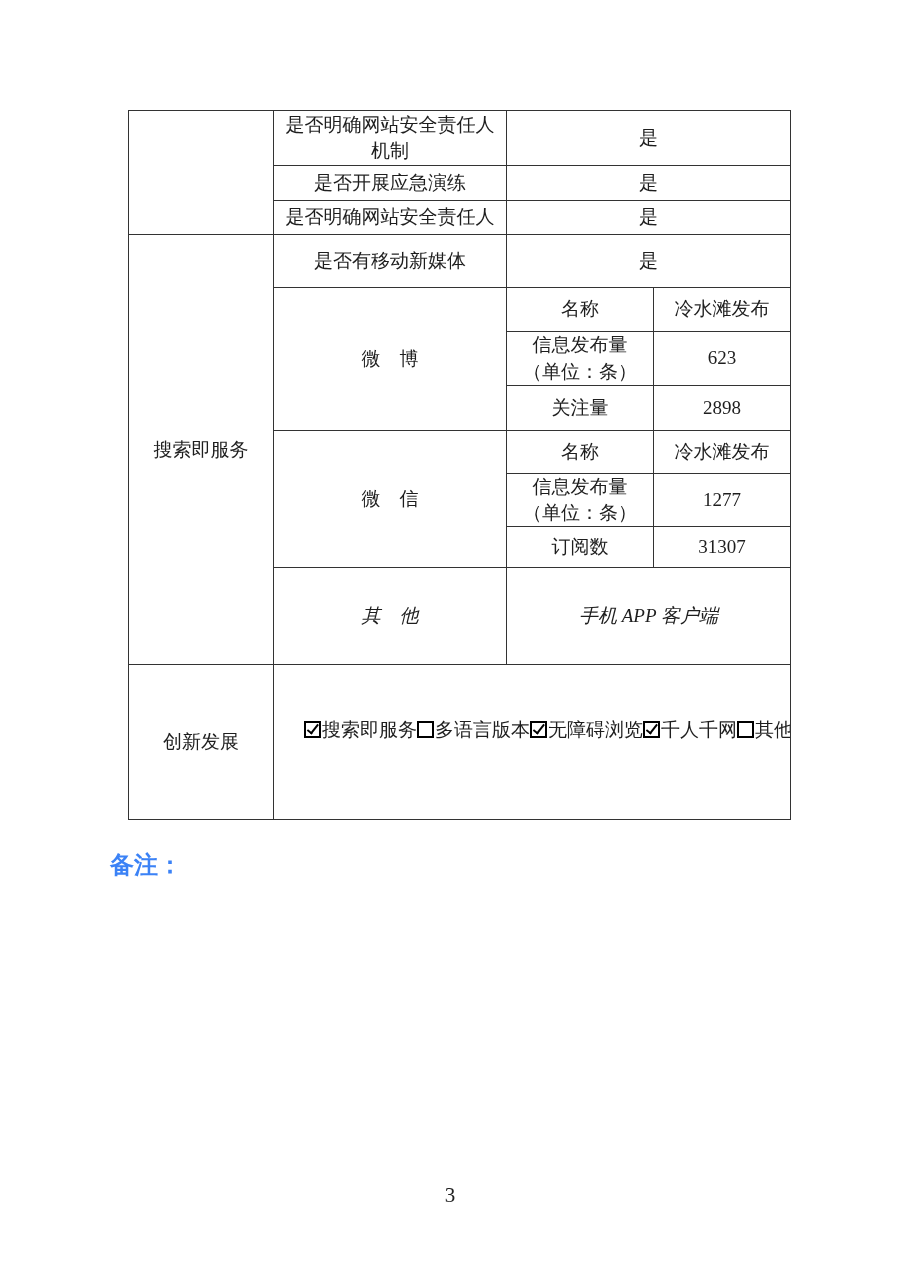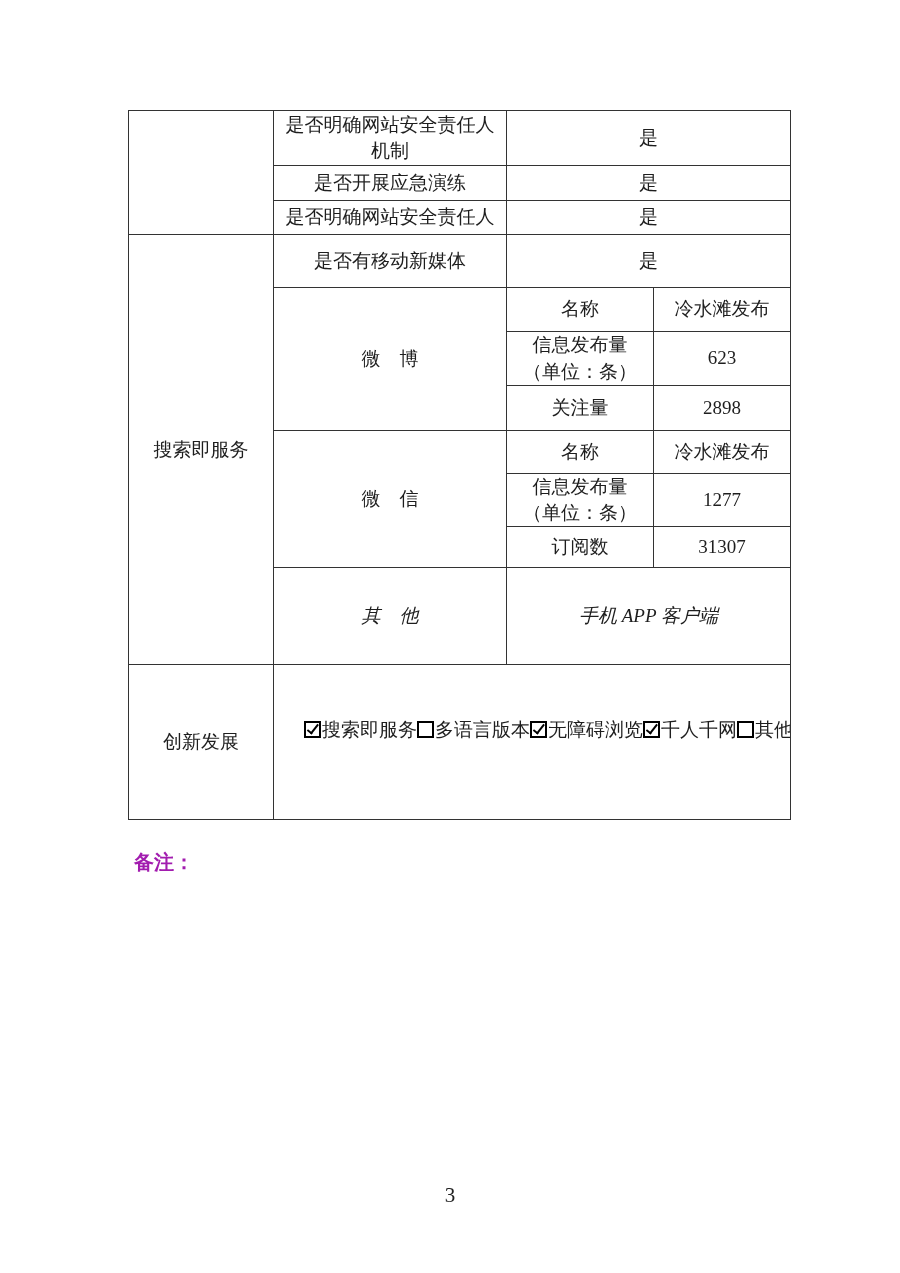--- a/index.html
+++ b/index.html
@@ -77,26 +77,26 @@
     width: 4px;
     height: 9.5px;
     border: solid #000000;
     border-width: 0 2.5px 2.5px 0;
     transform: rotate(38deg);
   }
   .opt-label { font-size: 19px; }
 
   .notes {
     position: absolute;
-    left: 134px;
+    left: 110px;
     top: 849px;
     font-family: "Liberation Sans", "DejaVu Sans", sans-serif;
     font-weight: bold;
-    font-size: 20px;
-    color: #a21caf;
+    font-size: 24px;
+    color: #3b82f6;
   }
   .page-number {
     position: absolute;
     top: 1183px;
     left: 0;
     right: 0;
     text-align: center;
     font-size: 21px;
     color: #222222;
   }

